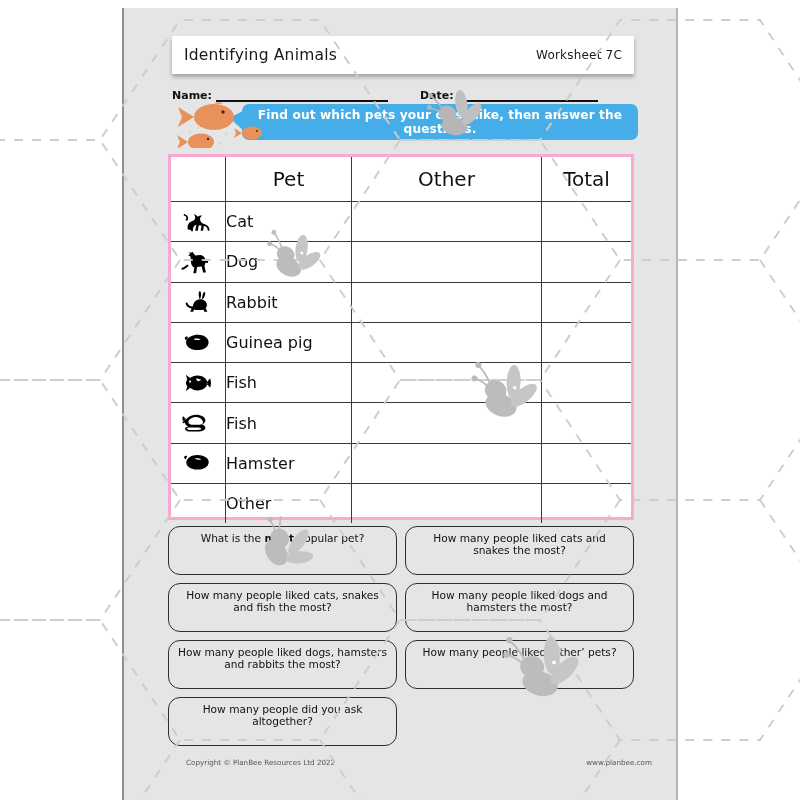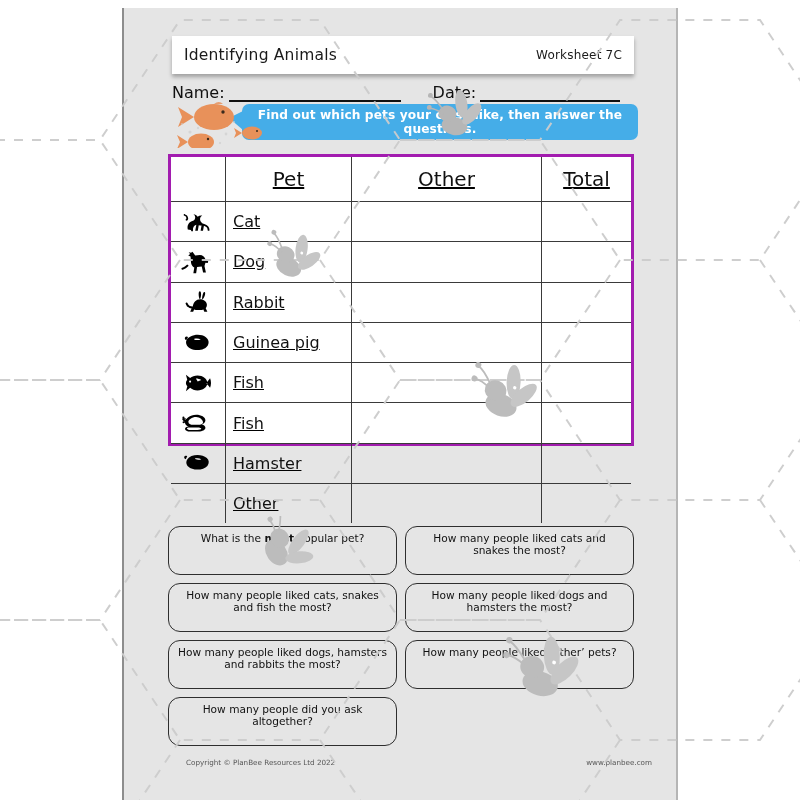--- a/index.html
+++ b/index.html
@@ -52,21 +52,21 @@
     font-family:"DejaVu Sans", sans-serif;
     font-size:12px;color:#1a1a1a;letter-spacing:.2px;
   }
   
   .namedate{
     position:absolute;left:48px;top:72px;width:468px;height:22px;
     display:flex;align-items:flex-end;
   }
   .nd-label{
     font-family:"DejaVu Sans", sans-serif;
-    font-weight:normal;font-size:16px;color:#111;line-height:1;
+    font-weight:bold;font-size:11px;color:#111;line-height:1;
     padding-bottom:1px;
   }
   .nd-rule{
     flex:0 0 auto;border-bottom:2.2px solid #111;height:14px;
   }
   .nd-rule.n{width:172px;margin-left:4px;}
   .nd-rule.d{width:140px;margin-left:4px;}
   .nd-gap{width:32px;}
 
   
@@ -86,31 +86,30 @@
     border-right:14px solid #45ade8;
   }
   .banner-text{
     color:#ffffff;font-family:"DejaVu Sans", sans-serif;
     font-weight:bold;font-size:12.2px;line-height:14px;text-align:center;
     padding:0 10px;letter-spacing:.1px;
   }
 
   
   .tally-table{
-    position:absolute;left:44px;top:146px;width:466px;height:292px;
-    border:3px solid #a21caf;box-sizing:border-box;background:#fff;
+    position:absolute;left:44px;top:146px;width:466px;height:366px;
+    border:3px solid #f9a8d4;box-sizing:border-box;background:#fff;
     z-index:3;
-    text-decoration:underline;
   }
   .tt-row{display:flex;width:100%;box-sizing:border-box;}
   .tt-row + .tt-row{border-top:1.6px solid #3a3a3a;}
   .tt-head{height:44px;}
   .tt-body{height:40.3px;}
   .c-icon{width:54px;display:flex;align-items:center;justify-content:center;box-sizing:border-box;}
-  .c-pet{width:126px;border-left:1.6px solid #3a3a3a;display:flex;align-items:center;padding-left:7px;box-sizing:border-box;}
+  .c-pet{width:126px;border-left:1.6px solid #3a3a3a;display:flex;align-items:center;box-sizing:border-box;}
   .c-tally{width:190px;border-left:1.6px solid #3a3a3a;box-sizing:border-box;}
   .c-total{flex:1;border-left:1.6px solid #3a3a3a;box-sizing:border-box;}
   .hdr-txt{
     width:100%;text-align:center;
     font-family:"DejaVu Sans", sans-serif;font-size:20px;color:#111;
   }
   .c-pet.hdr{justify-content:center;padding-left:0;}
   .c-tally.hdr,.c-total.hdr{display:flex;align-items:center;justify-content:center;}
   .pet-name{
     font-family:"DejaVu Sans", sans-serif;font-size:16px;color:#111;

